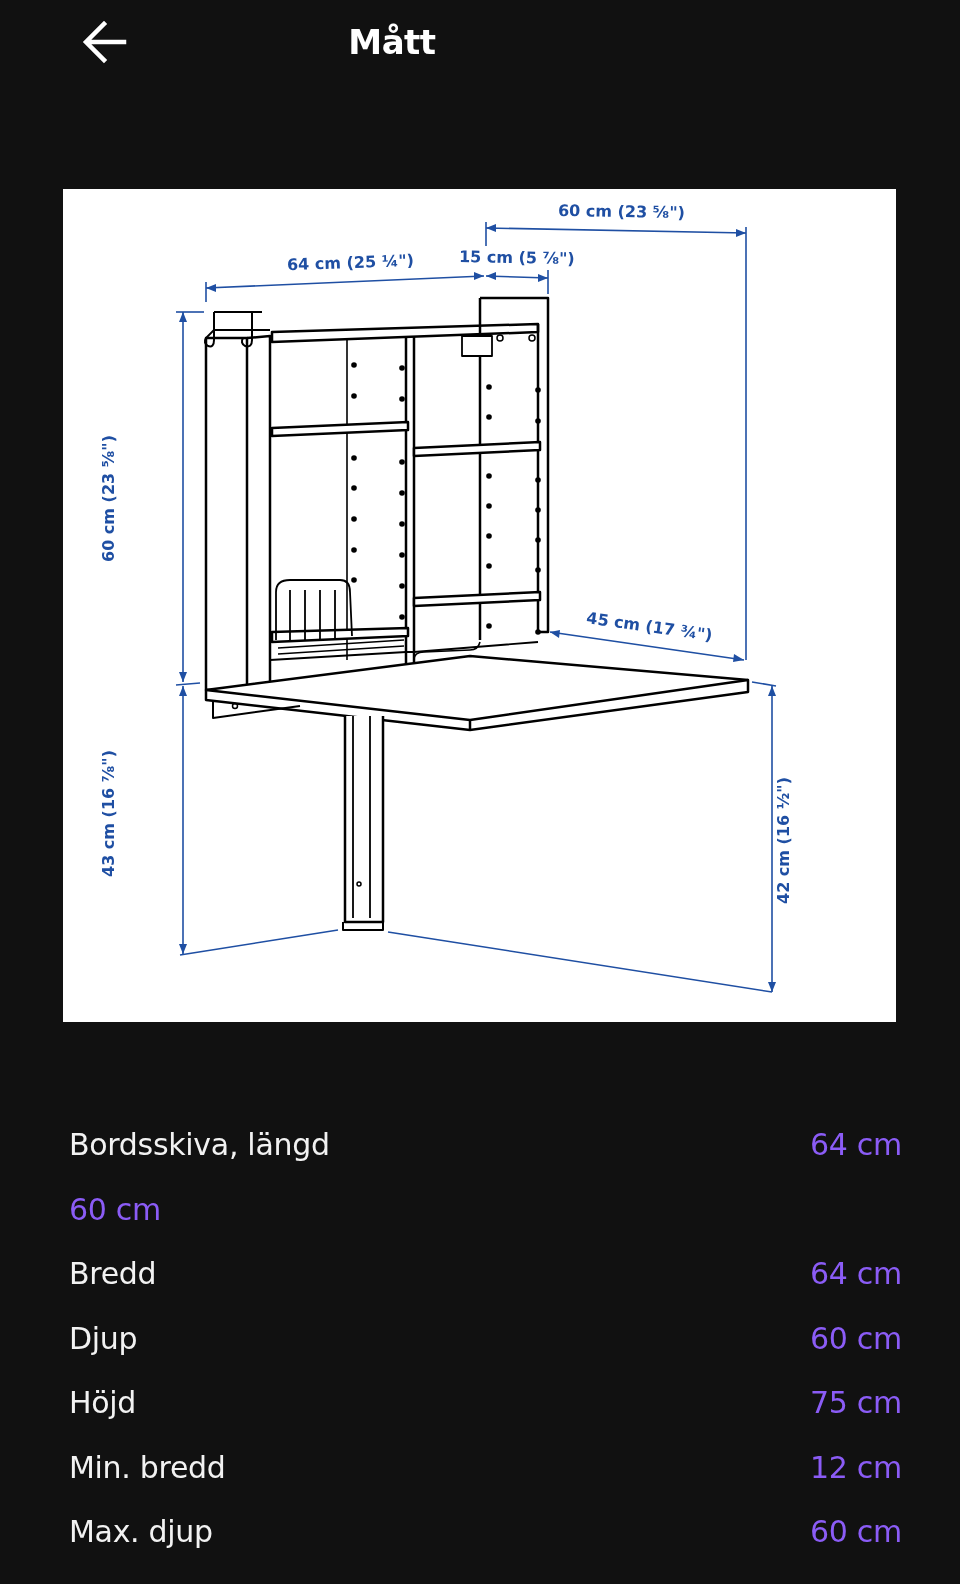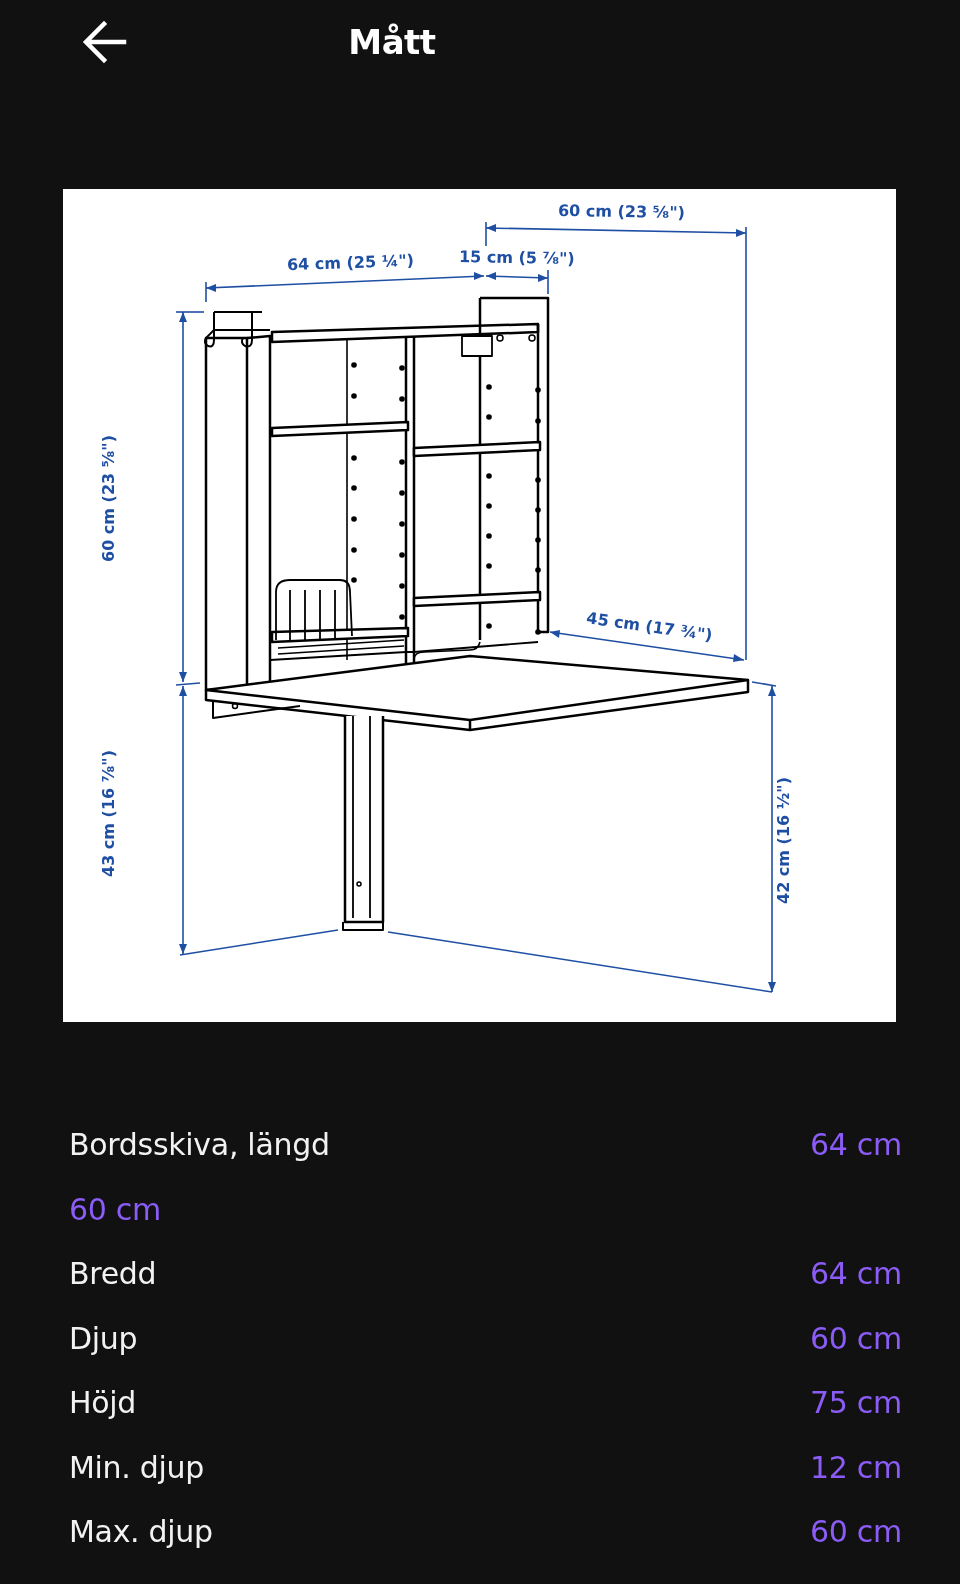--- a/index.html
+++ b/index.html
@@ -178,20 +178,20 @@
   </div>
   <div class="spec-row">
     <span class="spec-label">Djup</span>
     <span class="spec-value">60 cm</span>
   </div>
   <div class="spec-row">
     <span class="spec-label">Höjd</span>
     <span class="spec-value">75 cm</span>
   </div>
   <div class="spec-row">
-    <span class="spec-label">Min. djup</span>
+    <span class="spec-label">Min. bredd</span>
     <span class="spec-value">12 cm</span>
   </div>
   <div class="spec-row">
     <span class="spec-label">Max. djup</span>
     <span class="spec-value">60 cm</span>
   </div>
 </div>
 
 </body></html>

